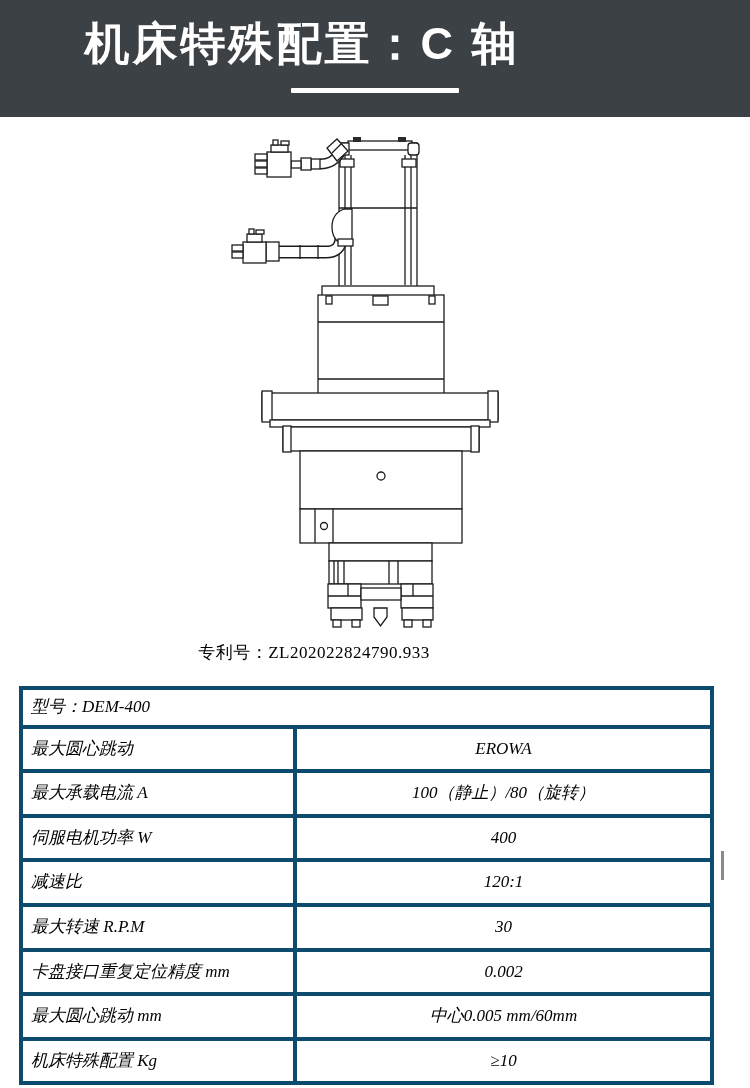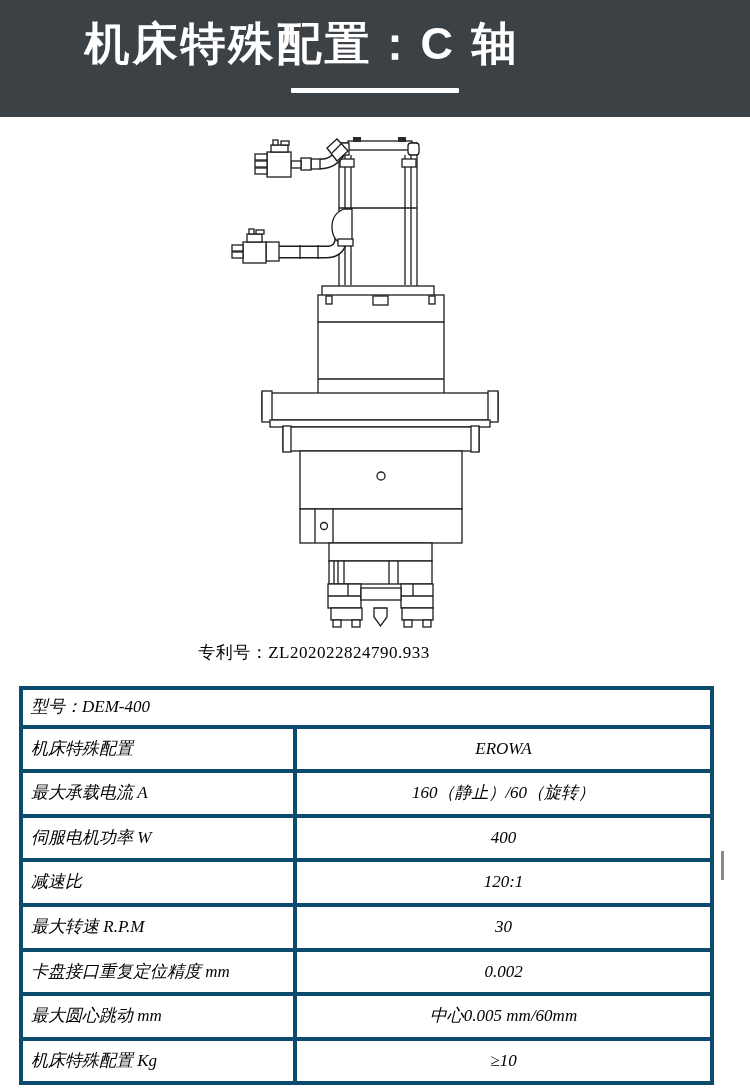--- a/index.html
+++ b/index.html
@@ -160,26 +160,26 @@
 <table class="spec">
   <colgroup>
       <col class="c1">
       <col>
     </colgroup>
   <tbody>
       <tr>
     <td class="model" colspan="2">型号：DEM-400</td>
   </tr>
   <tr>
-    <td class="lbl">机床特殊配置</td>
+    <td class="lbl">最大圆心跳动</td>
     <td class="val">EROWA</td>
   </tr>
   <tr>
     <td class="lbl">最大承载电流 A</td>
-    <td class="val">160（静止）/60（旋转）</td>
+    <td class="val">100（静止）/80（旋转）</td>
   </tr>
   <tr>
     <td class="lbl">伺服电机功率 W</td>
     <td class="val">400</td>
   </tr>
   <tr>
     <td class="lbl">减速比</td>
     <td class="val">120:1</td>
   </tr>
   <tr>

